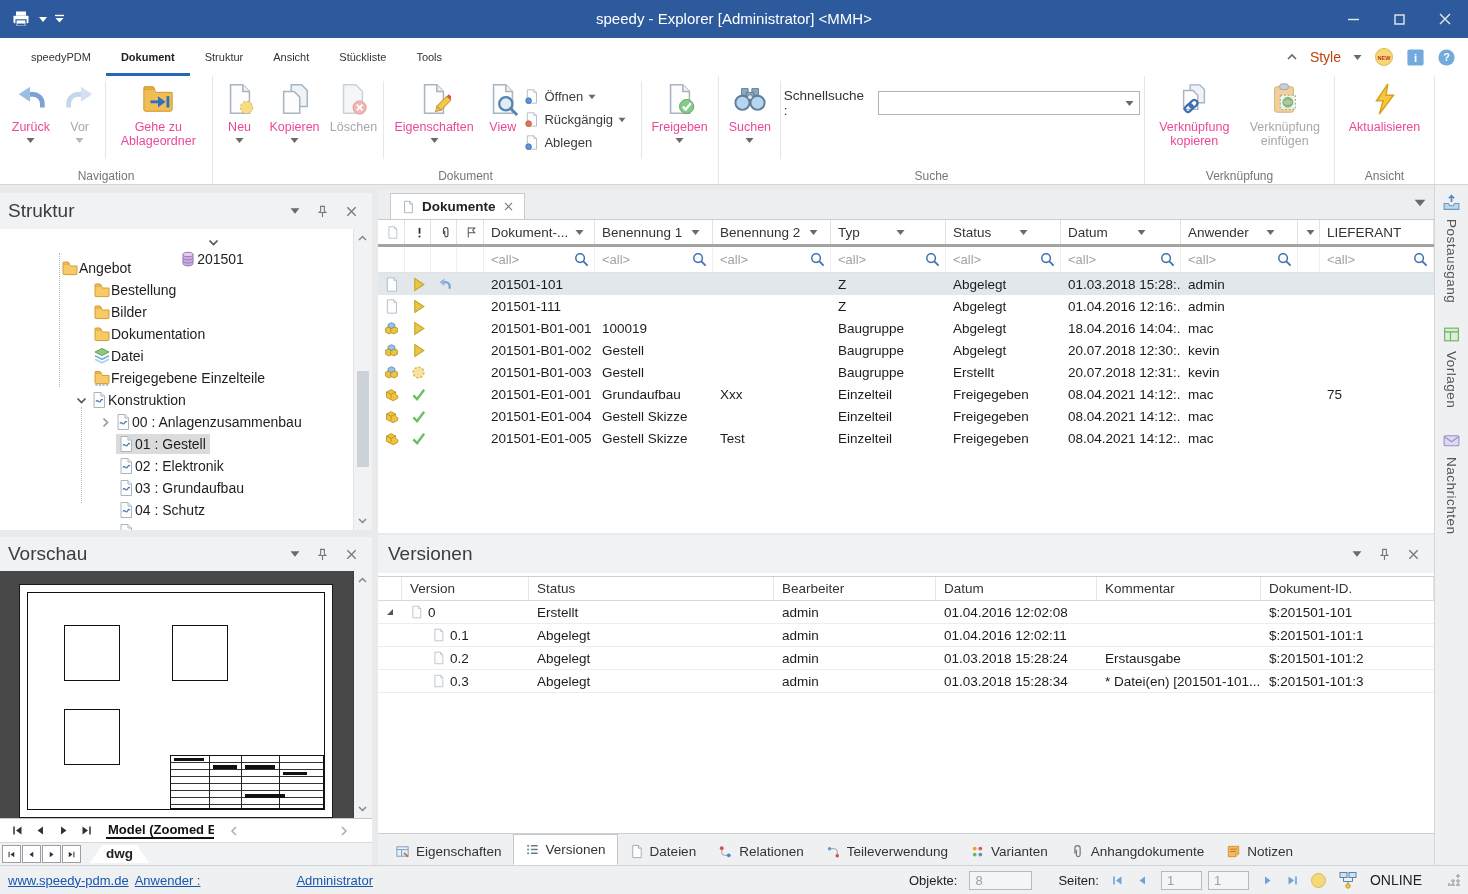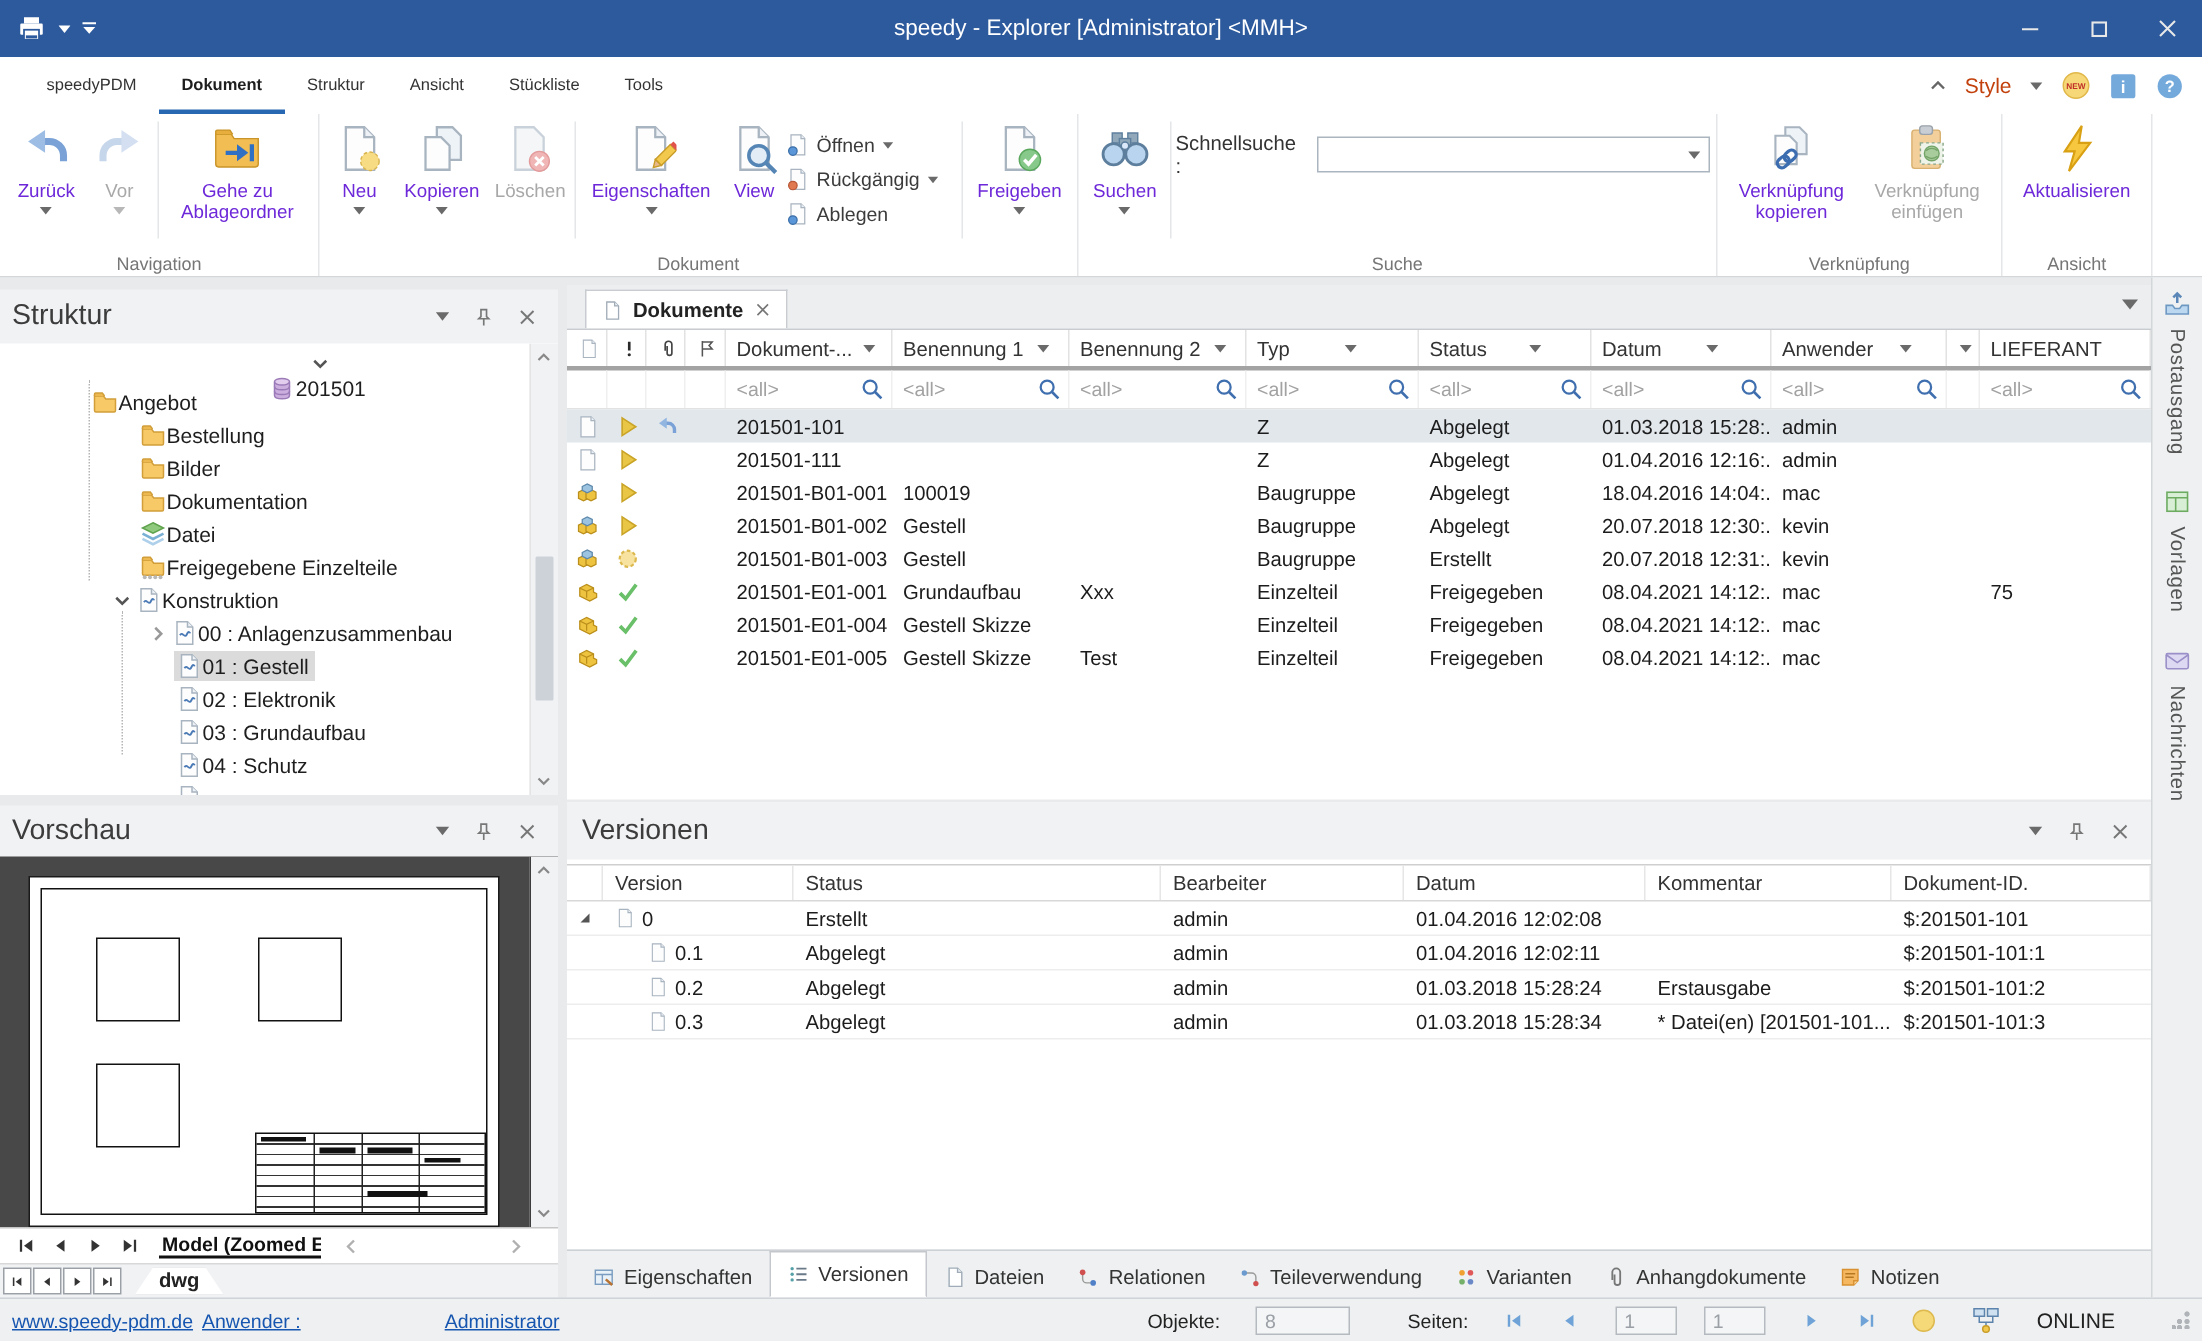--- a/index.html
+++ b/index.html
@@ -26,21 +26,21 @@
   .tabrow-right{margin-left:auto;display:flex;align-items:center;gap:12px;padding-right:12px;
                 font-size:14px;color:#c2410c}
 
   
   .ribbon{position:absolute;left:0;top:76px;width:1468px;height:109px;background:#fff;
           border-bottom:1px solid #d4d7da;display:flex;box-sizing:border-box}
   .rgroup{position:relative;height:100%;border-right:1px solid #e4e6e8;display:flex;
           align-items:flex-start;padding:3px 4px 18px 4px;box-sizing:border-box}
   .rlabel{position:absolute;bottom:1px;left:0;right:0;text-align:center;font-size:12px;color:#767676}
   .rbtn{display:flex;flex-direction:column;align-items:center;padding-top:3px;font-size:12.5px;
-        color:#6d28d9;text-align:center;line-height:1.15;height:84px;box-sizing:border-box}
+        color:#ec4899;text-align:center;line-height:1.15;height:84px;box-sizing:border-box}
   .rbtn .ic{width:34px;height:34px;margin-bottom:4px}
   .rbtn .caret{width:9px;height:7px;margin-top:3px}
   .rbtn.disabled{color:#a8a8a8}
   .vsep{width:1px;background:#e4e6e8;height:78px;margin:2px 3px 0}
   .small-stack{display:flex;flex-direction:column;gap:2px;padding-top:7px}
   .sbtn{display:flex;align-items:center;gap:5px;font-size:13px;color:#3b3b3b;height:21px}
   .sbtn .ic{width:15px;height:15px}
   .sbtn .caret{width:8px;height:6px}
   .qsrow{display:flex;align-items:center;gap:8px;padding-top:9px;font-size:13.5px;color:#333}
   .combo{width:268px;height:24px;border:1px solid #abb5bf;background:#fff;display:flex;
@@ -149,21 +149,21 @@
             align-items:center;padding-top:8px;gap:22px}
   .vtab{display:flex;flex-direction:column;align-items:center;gap:7px;color:#555;font-size:13.5px}
   .vtab .ic{width:19px;height:19px}
   .vtext{writing-mode:vertical-rl;letter-spacing:.5px}
 
   
   .statusbar{position:absolute;left:0;top:865px;width:1468px;height:29px;background:#eef0f1;
              border-top:1px solid #d0d4d8;display:flex;align-items:center;font-size:13px;
              padding:0 8px;box-sizing:border-box;color:#222}
   .slink{color:#1756b0;text-decoration:underline}
-  .sright{margin-left:auto;display:flex;align-items:center;gap:24px}
+  .sright{margin-left:auto;display:flex;align-items:center;gap:12px}
   .sfield{width:56px;height:17px;border:1px solid #b4bac0;background:#f4f5f6;color:#9aa0a6;
           display:flex;align-items:center;padding-left:5px;font-size:13px}
   .sfield.sm{width:34px}
   .snav{width:13px;height:13px}
   .dot{width:13px;height:13px;border-radius:50%;background:#f5d878;border:1px solid #ddb94e}
   .grip{width:12px;height:12px;margin-left:14px;background:
         radial-gradient(circle 1.5px at 10px 2px,#b0b4b8 1.5px,transparent 2px),
         radial-gradient(circle 1.5px at 10px 7px,#b0b4b8 1.5px,transparent 2px),
         radial-gradient(circle 1.5px at 5px 7px,#b0b4b8 1.5px,transparent 2px),
         radial-gradient(circle 1.5px at 10px 11px,#b0b4b8 1.5px,transparent 2px),

